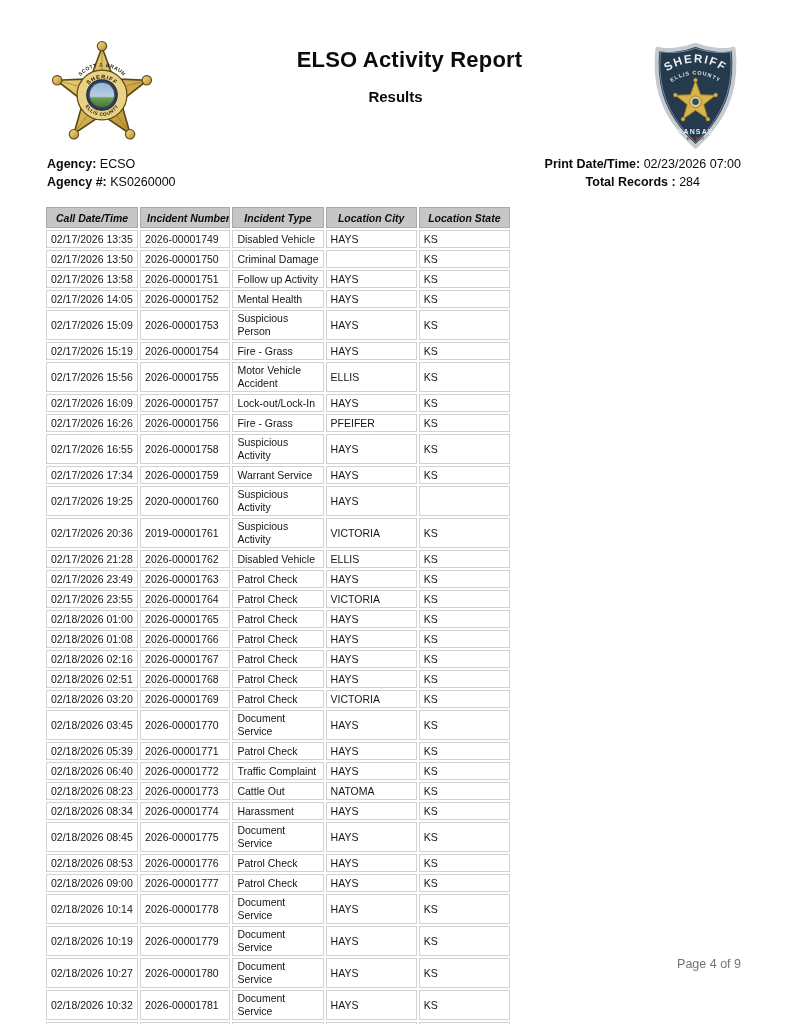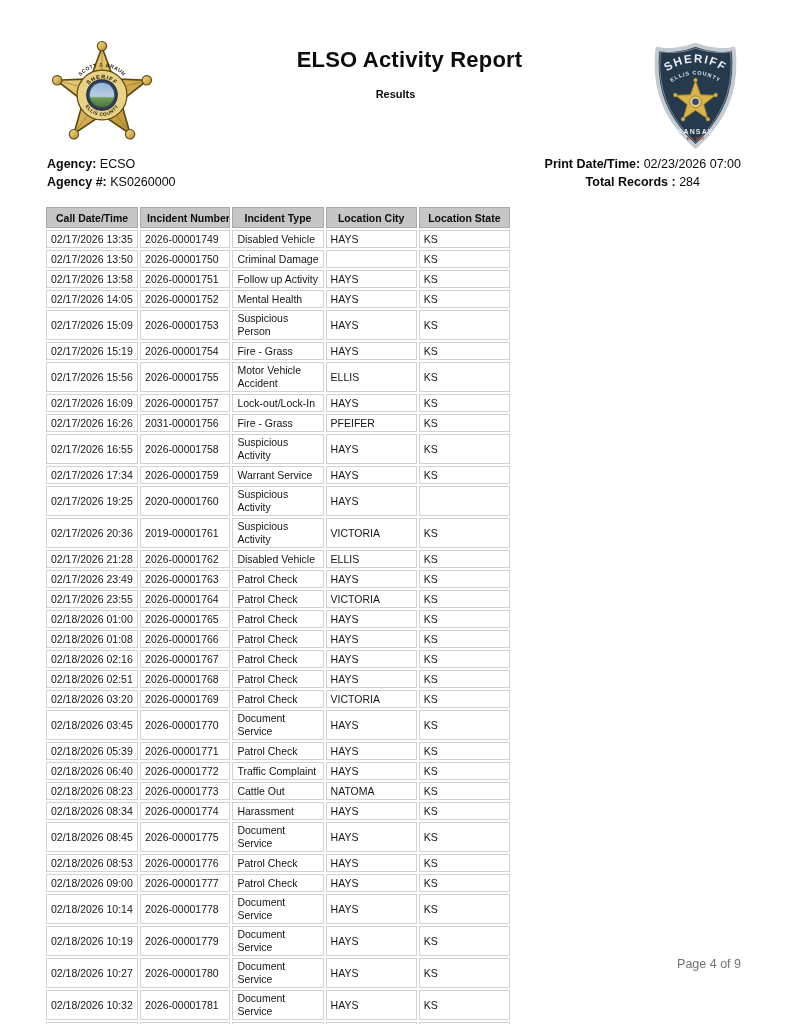--- a/index.html
+++ b/index.html
@@ -21,21 +21,21 @@
 
   
   .report-title {
     position:absolute; left:0; right:0; top:47px;
     text-align:center; font-size:22px; font-weight:700; color:#0b0b0b;
     letter-spacing:0.2px;
     padding-left:28px;
   }
   .report-subtitle {
     position:absolute; left:0; right:0; top:88px;
-    text-align:center; font-size:11px; font-weight:700; color:#0b0b0b;
+    text-align:center; font-size:15px; font-weight:700; color:#0b0b0b;
   }
 
   
   .agency-block { position:absolute; left:47px; top:155px; font-size:12.5px; line-height:18px; color:#0b0b0b; }
   .print-block  { position:absolute; right:50px; top:155px; font-size:12.5px; line-height:18px; text-align:center; color:#0b0b0b; }
   .b { font-weight:700; }
 
   
   .report-table {
     position:absolute; left:44px; top:205px;
@@ -43,21 +43,21 @@
     border-collapse:separate; border-spacing:2px;
     table-layout:fixed;
     font-size:10.5px;
   }
   .report-table th {
     background:#c6c6c6;
     border:1px solid #a9a9a9;
     font-weight:700; font-size:10.5px; color:#0b0b0b;
     height:17px; padding:1px 6px;
     text-align:center; vertical-align:middle;
-    white-space:nowrap; overflow:hidden;
+    white-space:nowrap; overflow:hidden;font-style:italic;
   }
   .report-table td {
     background:#ffffff;
     border:1px solid #d2d2d2;
     height:14px; line-height:13px;
     padding:1px 0 1px 4px;
     vertical-align:middle; text-align:left;
     color:#151515;
     white-space:nowrap; overflow:hidden;
   }
@@ -237,21 +237,21 @@
         </tr>
         <tr>
           <td>02/17/2026 16:09</td>
           <td>2026-00001757</td>
           <td>Lock-out/Lock-In</td>
           <td>HAYS</td>
           <td>KS</td>
         </tr>
         <tr>
           <td>02/17/2026 16:26</td>
-          <td>2031-00001756</td>
+          <td>2026-00001756</td>
           <td>Fire - Grass</td>
           <td>PFEIFER</td>
           <td>KS</td>
         </tr>
         <tr>
           <td>02/17/2026 16:55</td>
           <td>2026-00001758</td>
           <td>Suspicious Activity</td>
           <td>HAYS</td>
           <td>KS</td>

